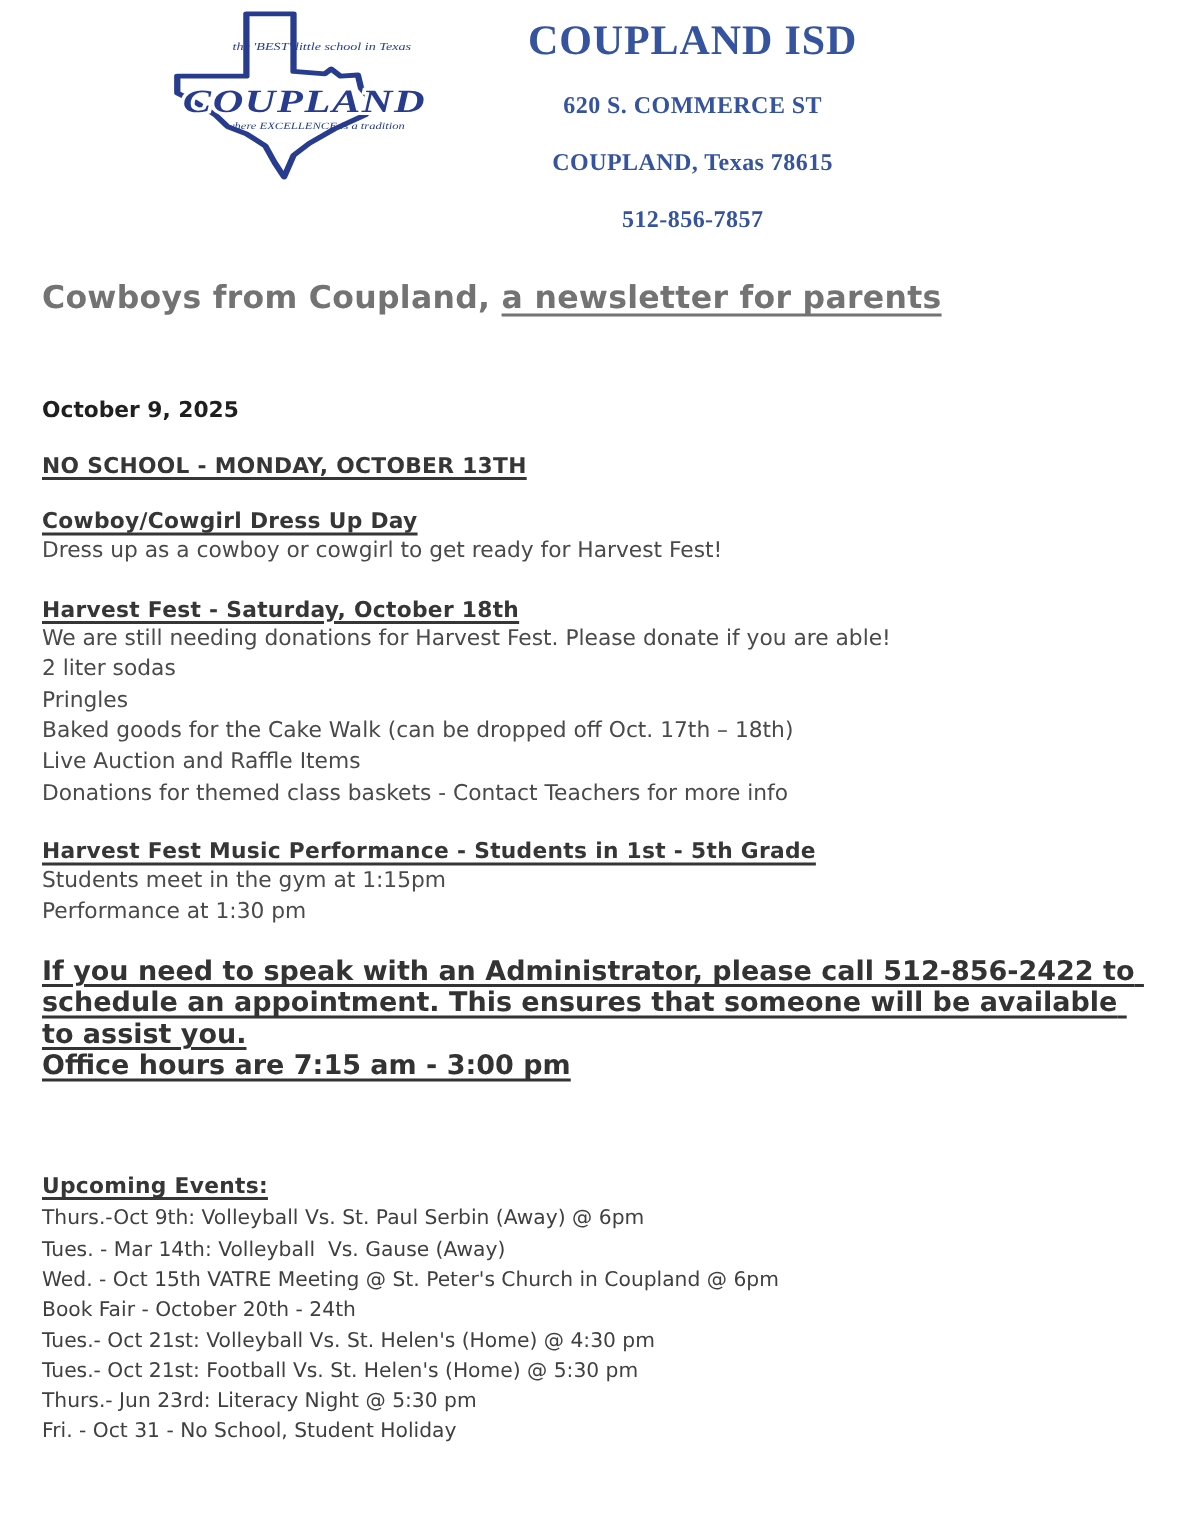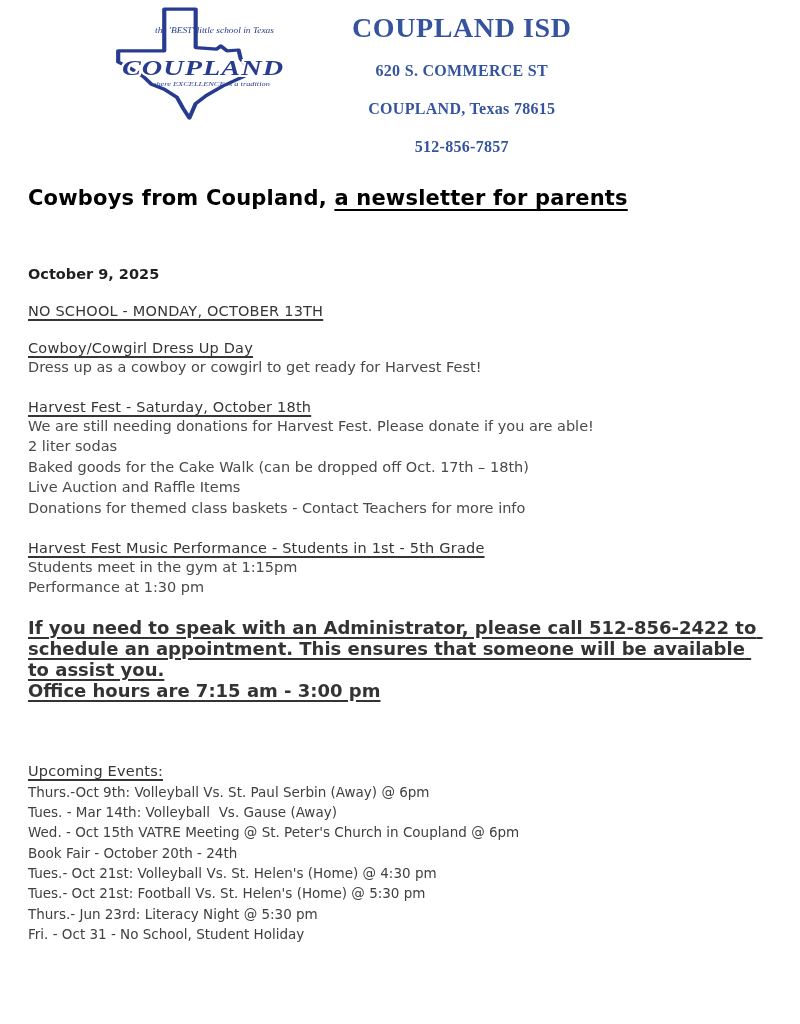--- a/index.html
+++ b/index.html
@@ -18,26 +18,26 @@
   .logo-top{font-family:"Liberation Serif",serif;font-size:9px;font-style:italic;fill:#283c8f;text-anchor:middle;}
   .logo-name{font-family:"Liberation Serif",serif;font-size:27px;font-weight:bold;font-style:italic;fill:#283c8f;
     text-anchor:middle;paint-order:stroke;stroke:#ffffff;stroke-width:5;letter-spacing:1px;}
   .logo-bottom{font-family:"Liberation Serif",serif;font-size:8px;font-style:italic;fill:#283c8f;text-anchor:middle;}
   .district-info{margin-left:60px;text-align:center;font-family:"Liberation Serif",serif;
     color:#35539e;font-weight:bold;padding-top:6px;}
   .district-name{font-size:28px;letter-spacing:0.6px;margin-bottom:12px;}
   .addr{font-size:16px;line-height:22px;letter-spacing:0.3px;margin-top:16px;}
 
   
-  .title{font-size:21px;font-weight:bold;color:#000000;margin:28px 0 0 0;letter-spacing:0.2px;}
+  .title{font-size:21px;font-weight:bold;color:#737373;margin:28px 0 0 0;letter-spacing:0.2px;}
   .title .u{text-decoration:underline;text-decoration-thickness:2px;text-underline-offset:4px;}
 
   .date{margin-top:56px;font-weight:bold;font-size:14.5px;color:#1f1f1f;}
 
-  .heading{margin-top:21px;font-weight:normal;font-size:14.5px;color:#363636;letter-spacing:0.2px;
+  .heading{margin-top:21px;font-weight:bold;font-size:14.5px;color:#363636;letter-spacing:0.2px;
     text-decoration:underline;text-decoration-thickness:1.5px;text-underline-offset:3px;}
   .line{font-size:14.5px;line-height:20.6px;color:#4a4a4a;white-space:pre-wrap;}
   .first-line{margin-top:1px;}
 
   .admin{margin-top:19px;max-width:745px;}
   .admin .line{font-weight:bold;color:#333333;font-size:18px;line-height:21px;
     text-decoration:underline;text-decoration-thickness:1.5px;text-underline-offset:3px;}
 
   .events{margin-top:62px;}
   .events .heading{margin-top:0;}
@@ -75,20 +75,21 @@
   <section>
     <div class="heading">Cowboy/Cowgirl Dress Up Day</div>
     <div class="line first-line">Dress up as a cowboy or cowgirl to get ready for Harvest Fest!</div>
   </section>
 
   <section>
     <div class="heading">Harvest Fest - Saturday, October 18th</div>
     <div class="line first-line">We are still needing donations for Harvest Fest. Please donate if you are able!</div>
     <div>
         <div class="line">2 liter sodas</div>
+        <div class="line">Pringles</div>
         <div class="line">Baked goods for the Cake Walk (can be dropped off Oct. 17th – 18th)</div>
         <div class="line">Live Auction and Raffle Items</div>
         <div class="line">Donations for themed class baskets - Contact Teachers for more info</div>
       </div>
   </section>
 
   <section>
     <div class="heading">Harvest Fest Music Performance - Students in 1st - 5th Grade</div>
     <div class="first-line">
         <div class="line">Students meet in the gym at 1:15pm</div>

